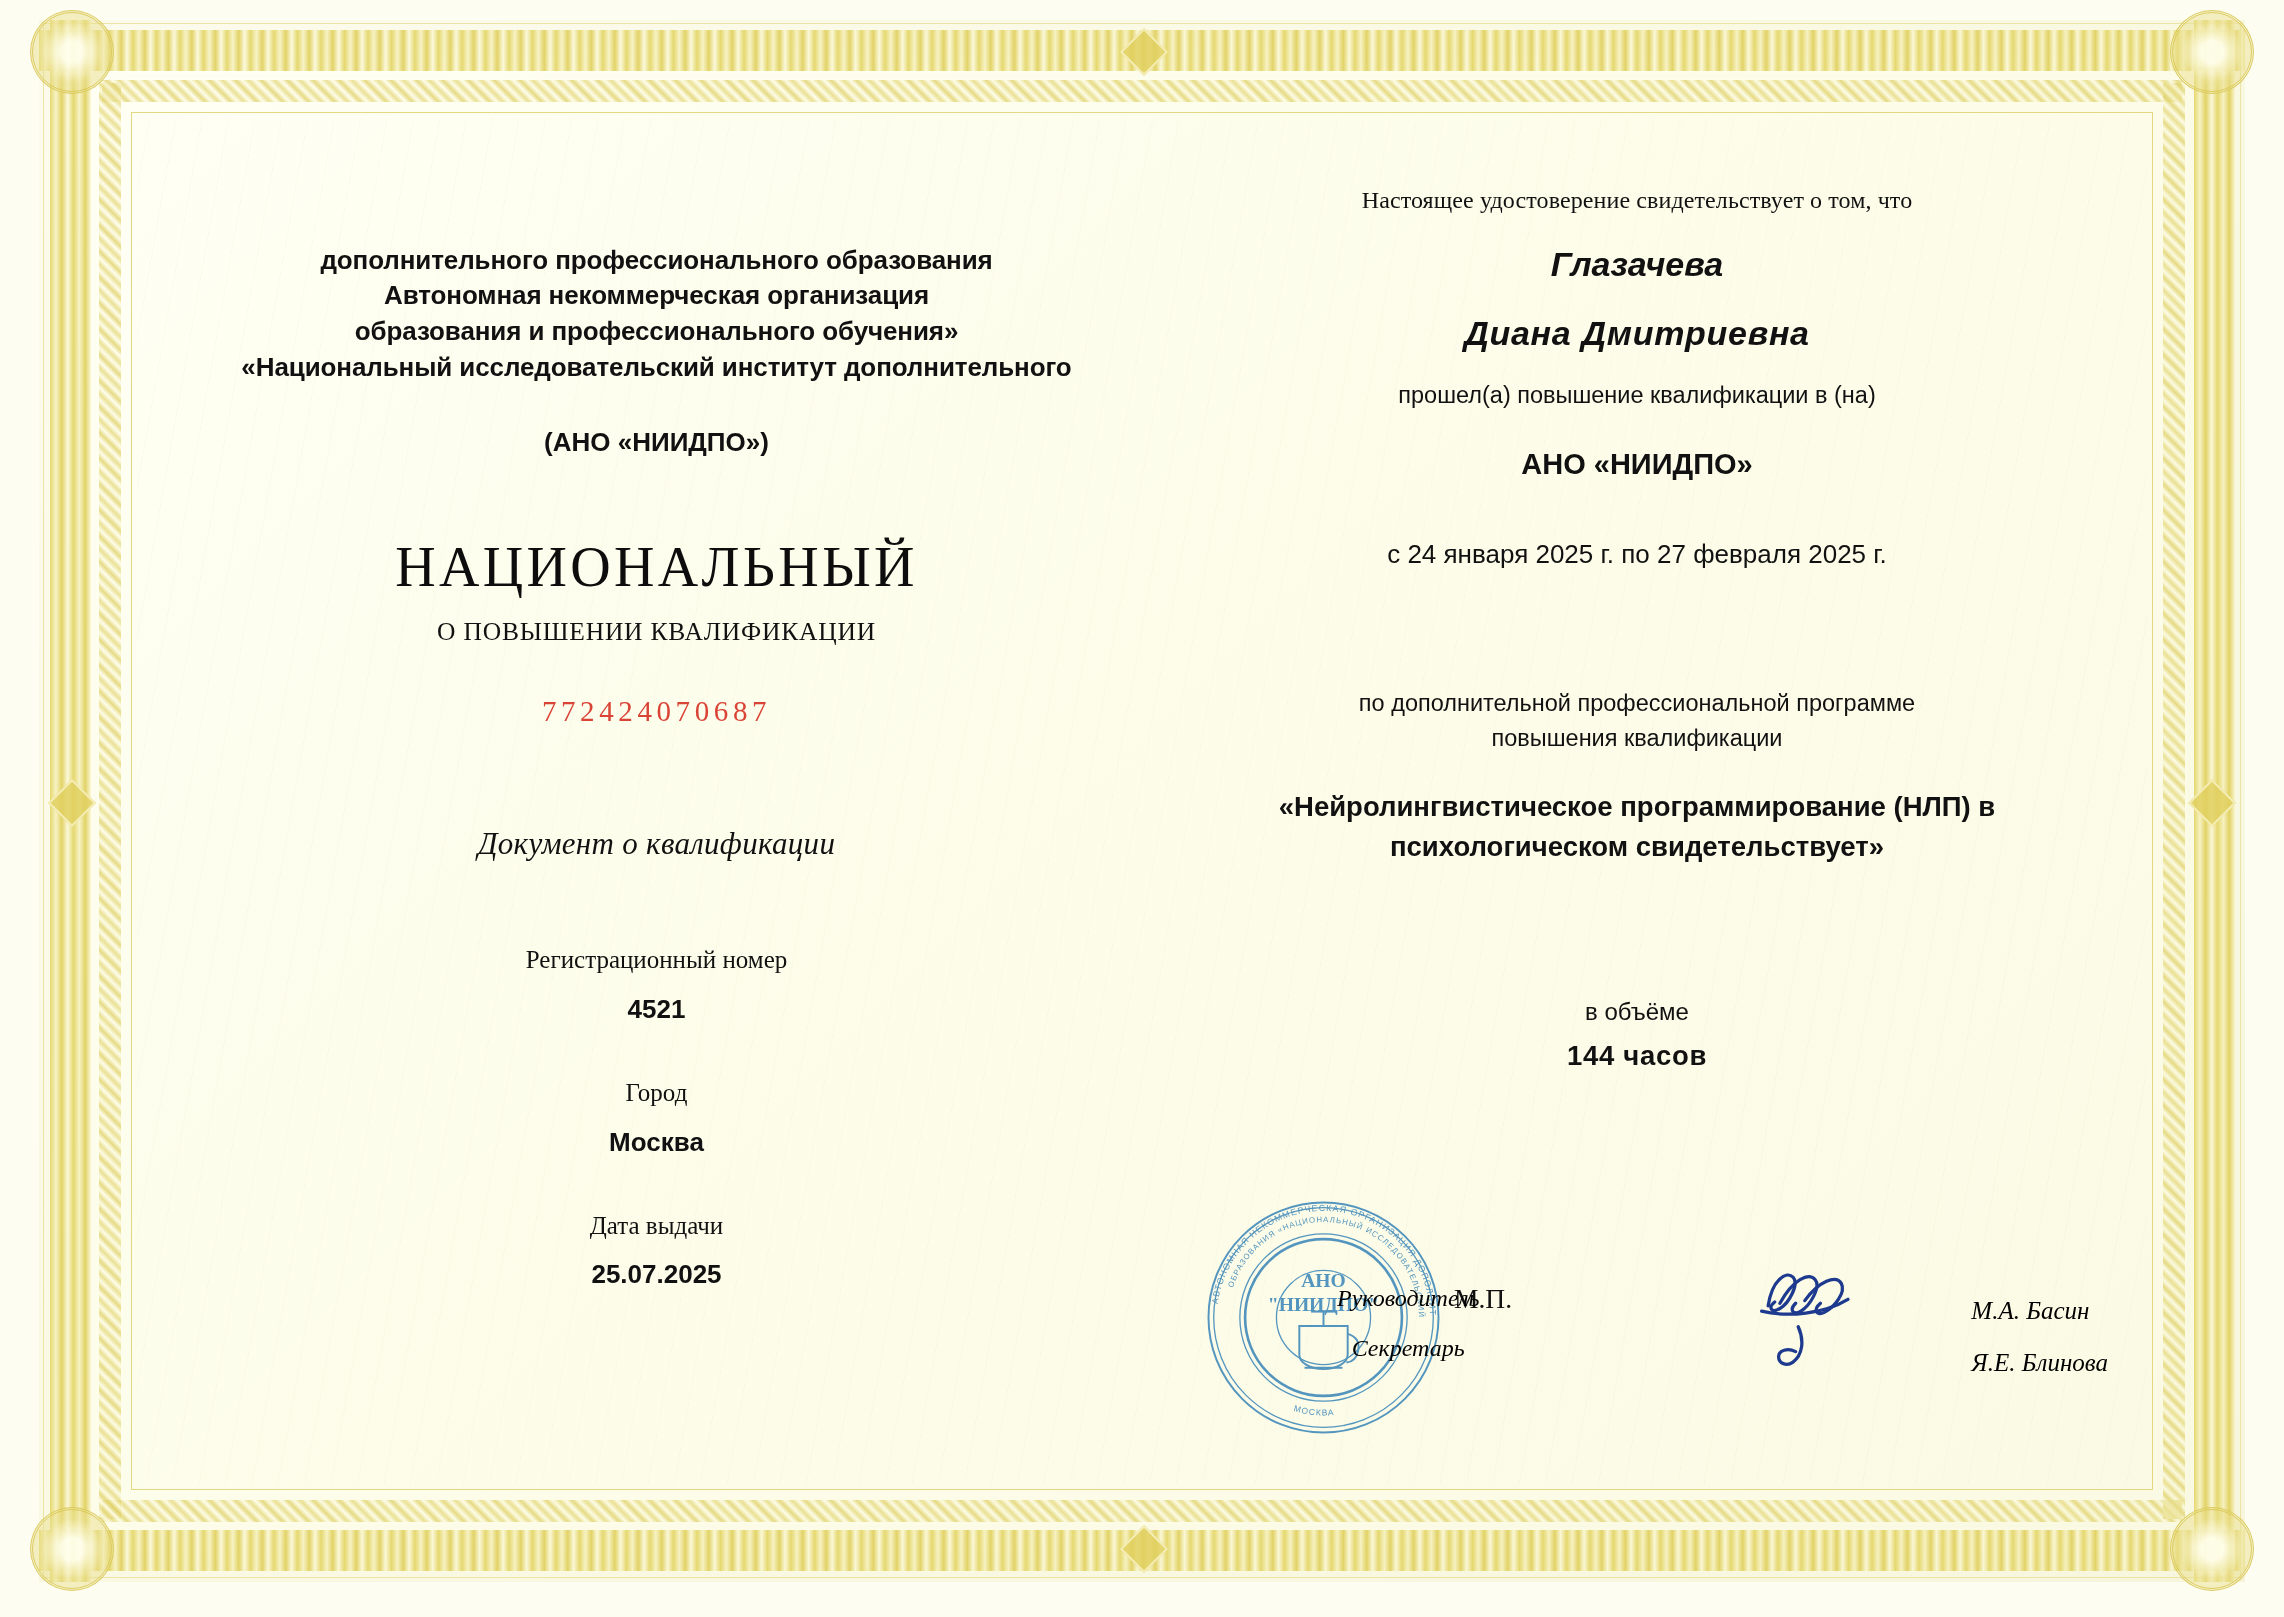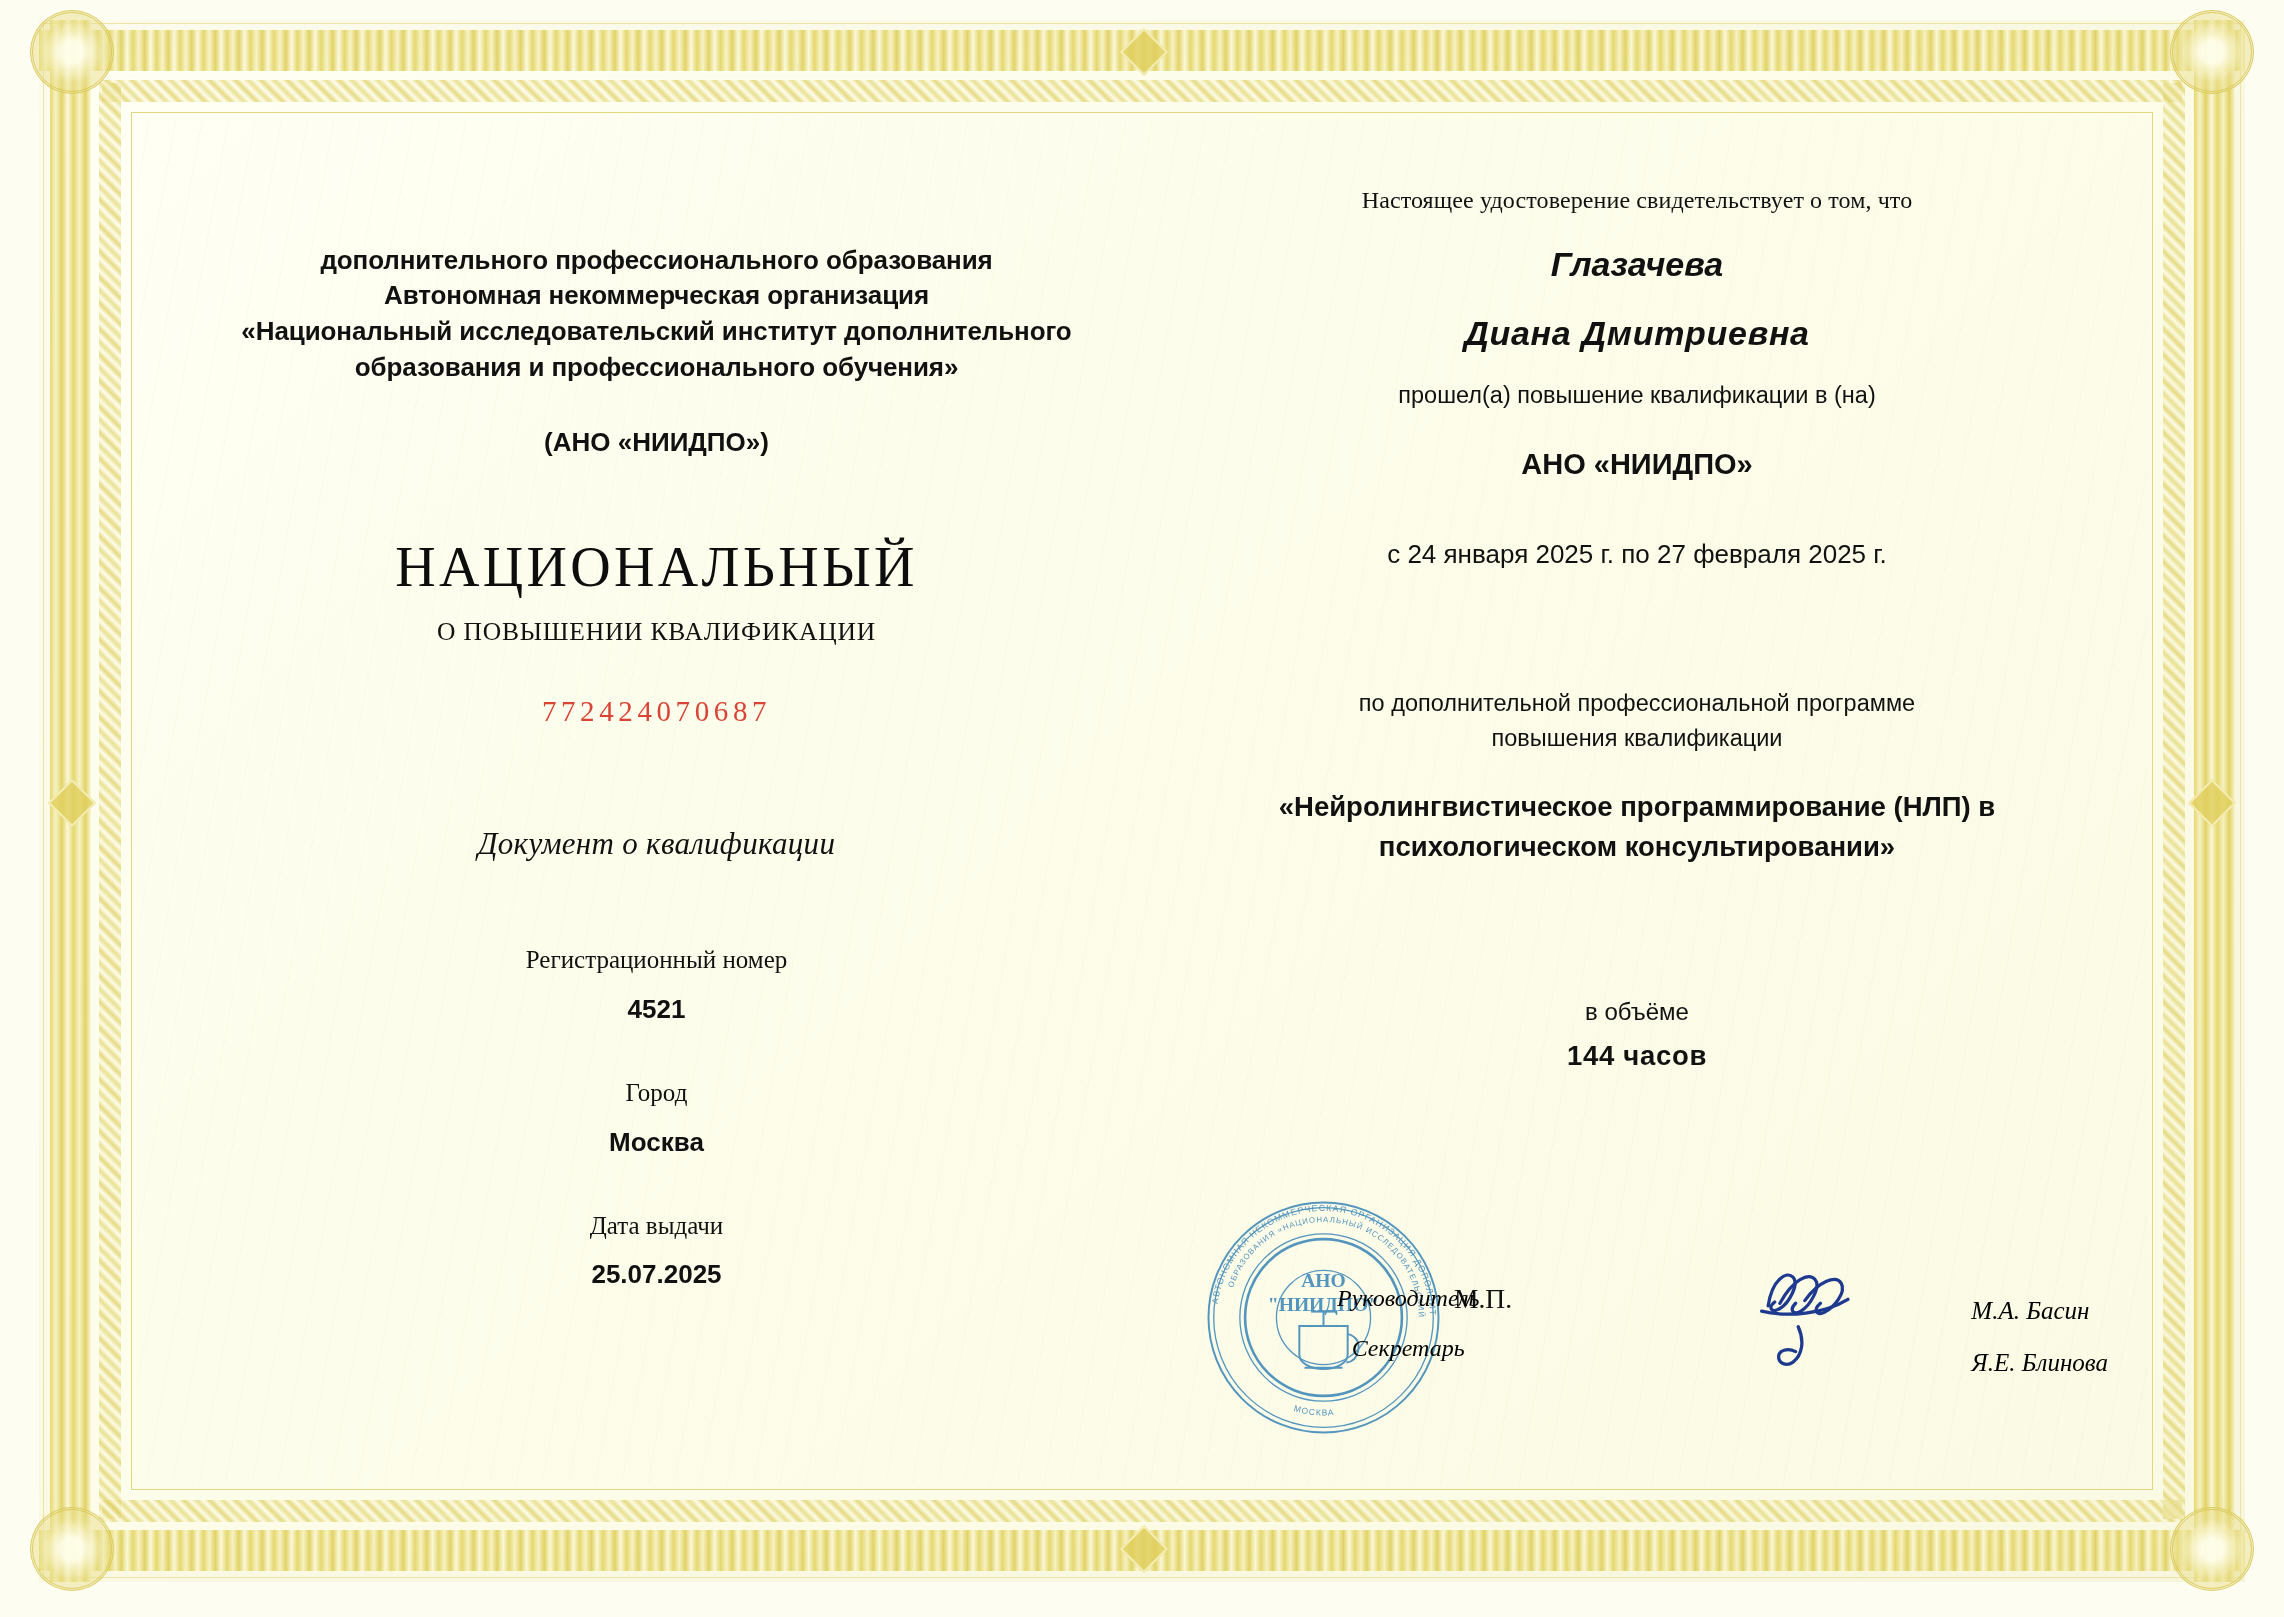--- a/index.html
+++ b/index.html
@@ -339,22 +339,22 @@
     </div>
 
     <div class="texture"></div>
 
     <div class="content">
 
       <div class="col-left">
         <div class="org-name">
           <div>дополнительного профессионального образования</div>
           <div>Автономная некоммерческая организация</div>
+          <div>образования и профессионального обучения»</div>
           <div>«Национальный исследовательский институт дополнительного</div>
-          <div>образования и профессионального обучения»</div>
         </div>
         <div class="org-short">(АНО «НИИДПО»)</div>
         <div class="doc-title">НАЦИОНАЛЬНЫЙ</div>
         <div class="doc-subtitle">О ПОВЫШЕНИИ КВАЛИФИКАЦИИ</div>
         <div class="doc-number">772424070687</div>
         <div class="doc-kind">Документ о квалификации</div>
 
         <div class="field-label">Регистрационный номер</div>
         <div class="field-value">4521</div>
 
@@ -369,21 +369,21 @@
         <div class="r-lead">Настоящее удостоверение свидетельствует о том, что</div>
         <div class="r-surname">Глазачева</div>
         <div class="r-firstname">Диана  Дмитриевна</div>
         <div class="r-passed">прошел(а) повышение квалификации в (на)</div>
         <div class="r-org">АНО «НИИДПО»</div>
         <div class="r-period">с 24 января 2025 г. по 27 февраля 2025 г.</div>
         <div class="r-prog-label">
           <div>по дополнительной профессиональной программе</div>
           <div>повышения квалификации</div>
         </div>
-        <div class="r-prog-name">«Нейролингвистическое программирование (НЛП) в психологическом консультировании»</div>
+        <div class="r-prog-name">«Нейролингвистическое программирование (НЛП) в психологическом свидетельствует»</div>
         <div class="r-hours-label">в объёме</div>
         <div class="r-hours-value">144  часов</div>
       </div>
 
       <div class="stamp">
         <svg viewBox="0 0 430 430" width="281" height="281" aria-hidden="true">
           <defs>
             <path id="ringTop" d="M 215,215 m -163,0 a 163,163 0 1,1 326,0" fill="none"></path>
             <path id="ringTop2" d="M 215,215 m -146,0 a 146,146 0 1,1 292,0" fill="none"></path>
             <path id="ringBottom" d="M 215,215 m -150,0 a 150,150 0 1,0 300,0" fill="none"></path>

